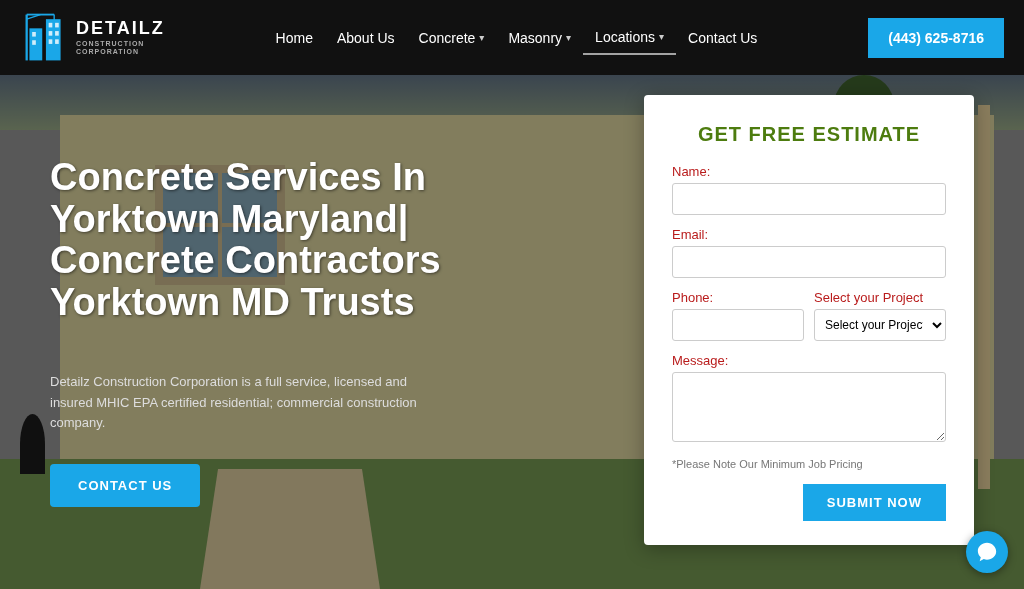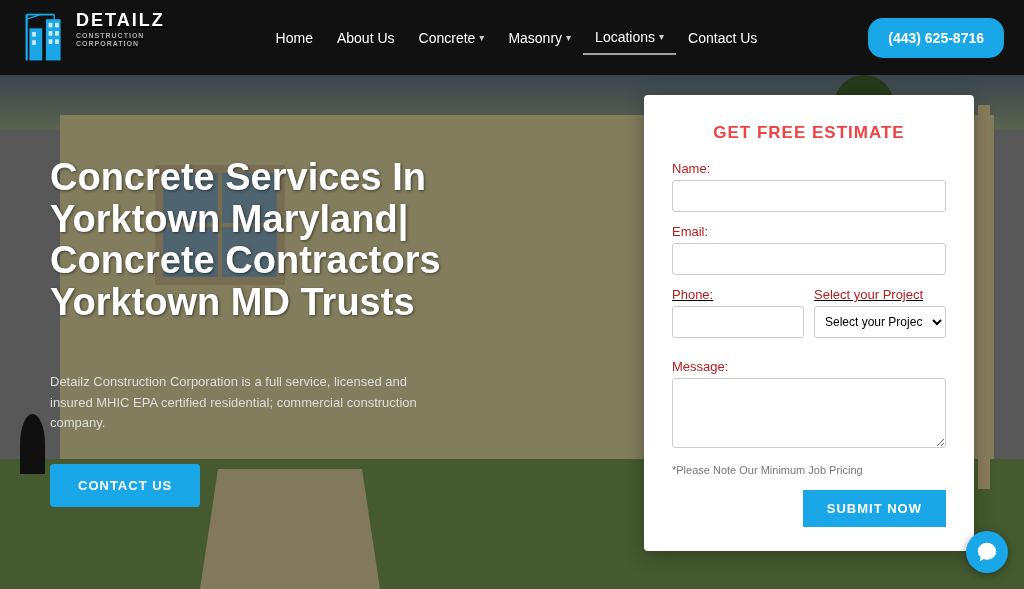--- a/index.html
+++ b/index.html
@@ -10,23 +10,22 @@
       background: #111;
       height: 75px;
       display: flex;
       align-items: center;
       padding: 0 20px;
       position: relative;
       z-index: 10;
     }
     .logo-area {
       display: flex;
-      align-items: flex-start;
+      align-items: center;
       min-width: 90px;
-      text-decoration: underline;
     }
     .logo-icon {
       width: 50px;
       height: 55px;
       margin-right: 6px;
     }
     .logo-text {
       display: flex;
       flex-direction: column;
       color: white;
@@ -70,21 +69,21 @@
       font-size: 10px;
       color: #ccc;
     }
     .phone-btn {
       background: #1aa7e8;
       color: white;
       font-size: 14px;
       font-weight: bold;
       padding: 12px 20px;
       border: none;
-      border-radius: 15px;
+      border-radius: 0;
       cursor: pointer;
       white-space: nowrap;
     }
 
     
     .hero {
       position: relative;
       width: 1024px;
       height: 514px;
       overflow: hidden;
@@ -142,23 +141,23 @@
       right: 50px;
       top: 20px;
       width: 330px;
       background: white;
       border-radius: 4px;
       padding: 28px 28px 24px;
       box-shadow: 0 4px 20px rgba(0,0,0,0.3);
     }
     .form-title {
       text-align: center;
-      font-size: 17px;
+      font-size: 20px;
       font-weight: bold;
-      color: #ef4444;
+      color: #4d7c0f;
       margin-bottom: 18px;
       letter-spacing: 1px;
     }
     .form-group {
       margin-bottom: 12px;
     }
     .form-label {
       font-size: 13px;
       color: #b91c1c;
       margin-bottom: 4px;
@@ -173,22 +172,21 @@
       font-size: 13px;
       outline: none;
     }
     .form-row {
       display: flex;
       gap: 10px;
       margin-bottom: 12px;
     }
     .form-row .form-group {
       flex: 1;
-      margin-bottom: 9px;
-      text-decoration: underline;
+      margin-bottom: 0;
     }
     .form-select {
       width: 100%;
       height: 32px;
       border: 1px solid #ccc;
       border-radius: 3px;
       padding: 0 6px;
       font-size: 12px;
       outline: none;
       background: white;

